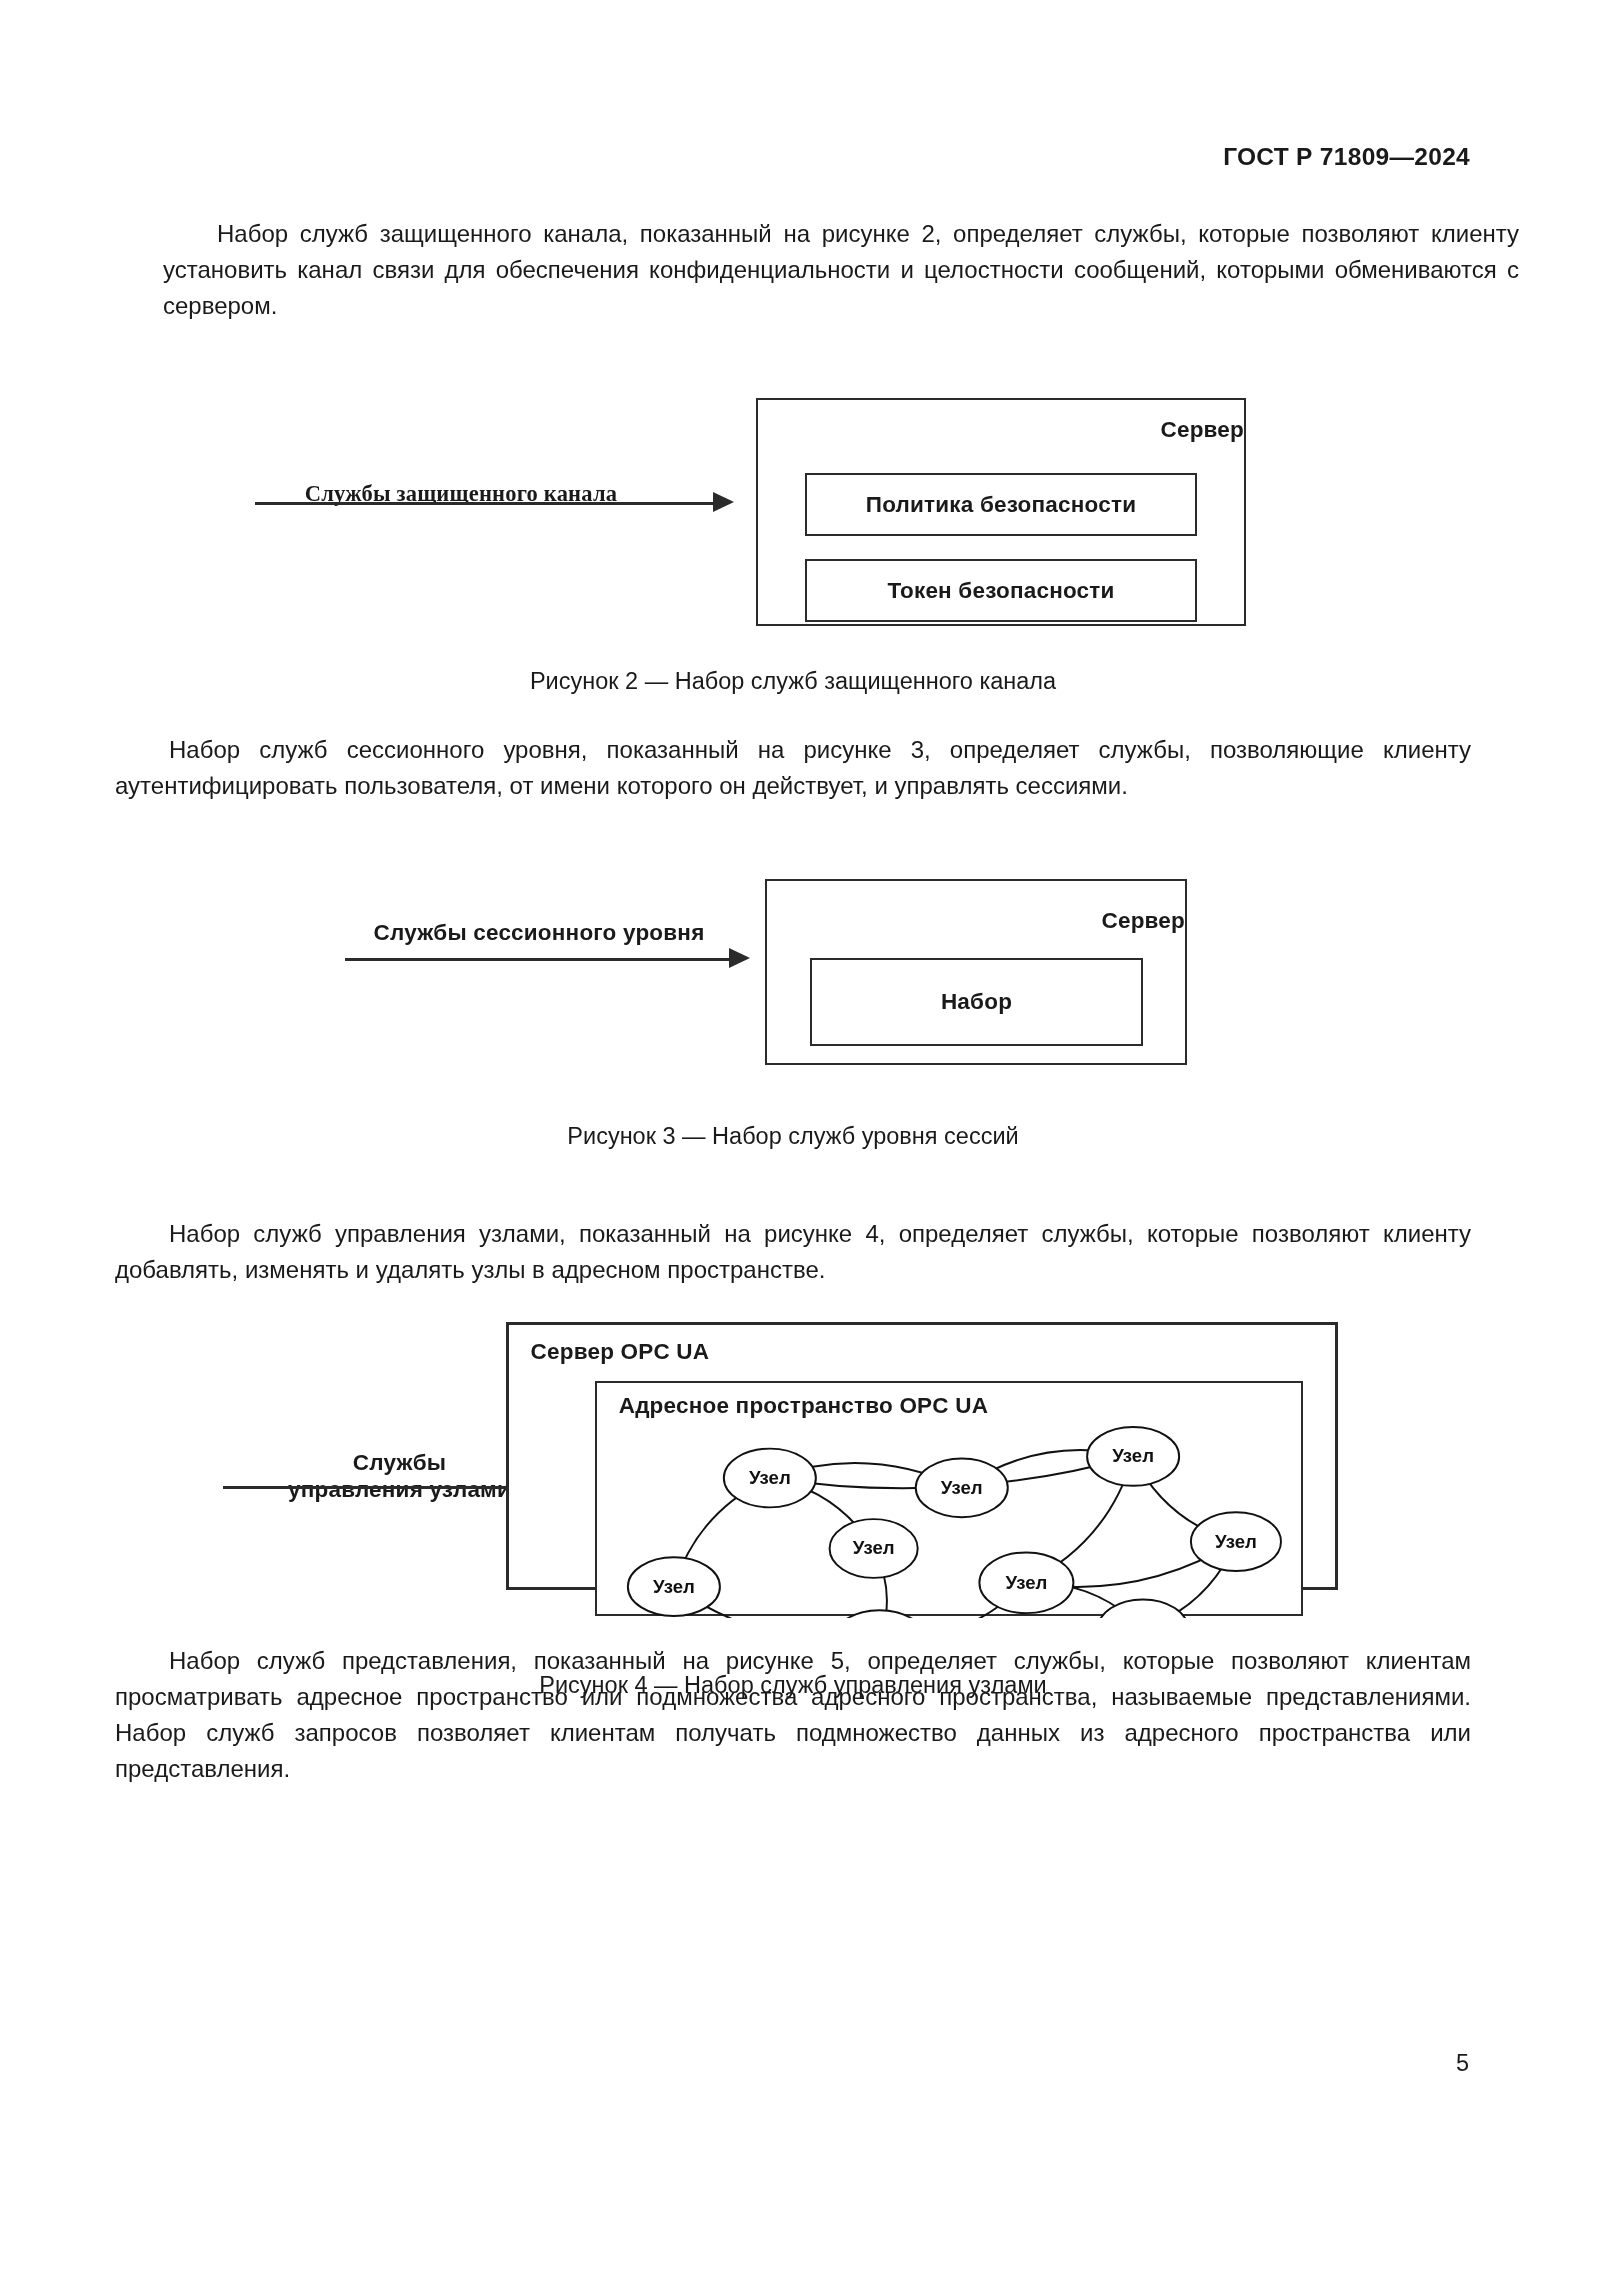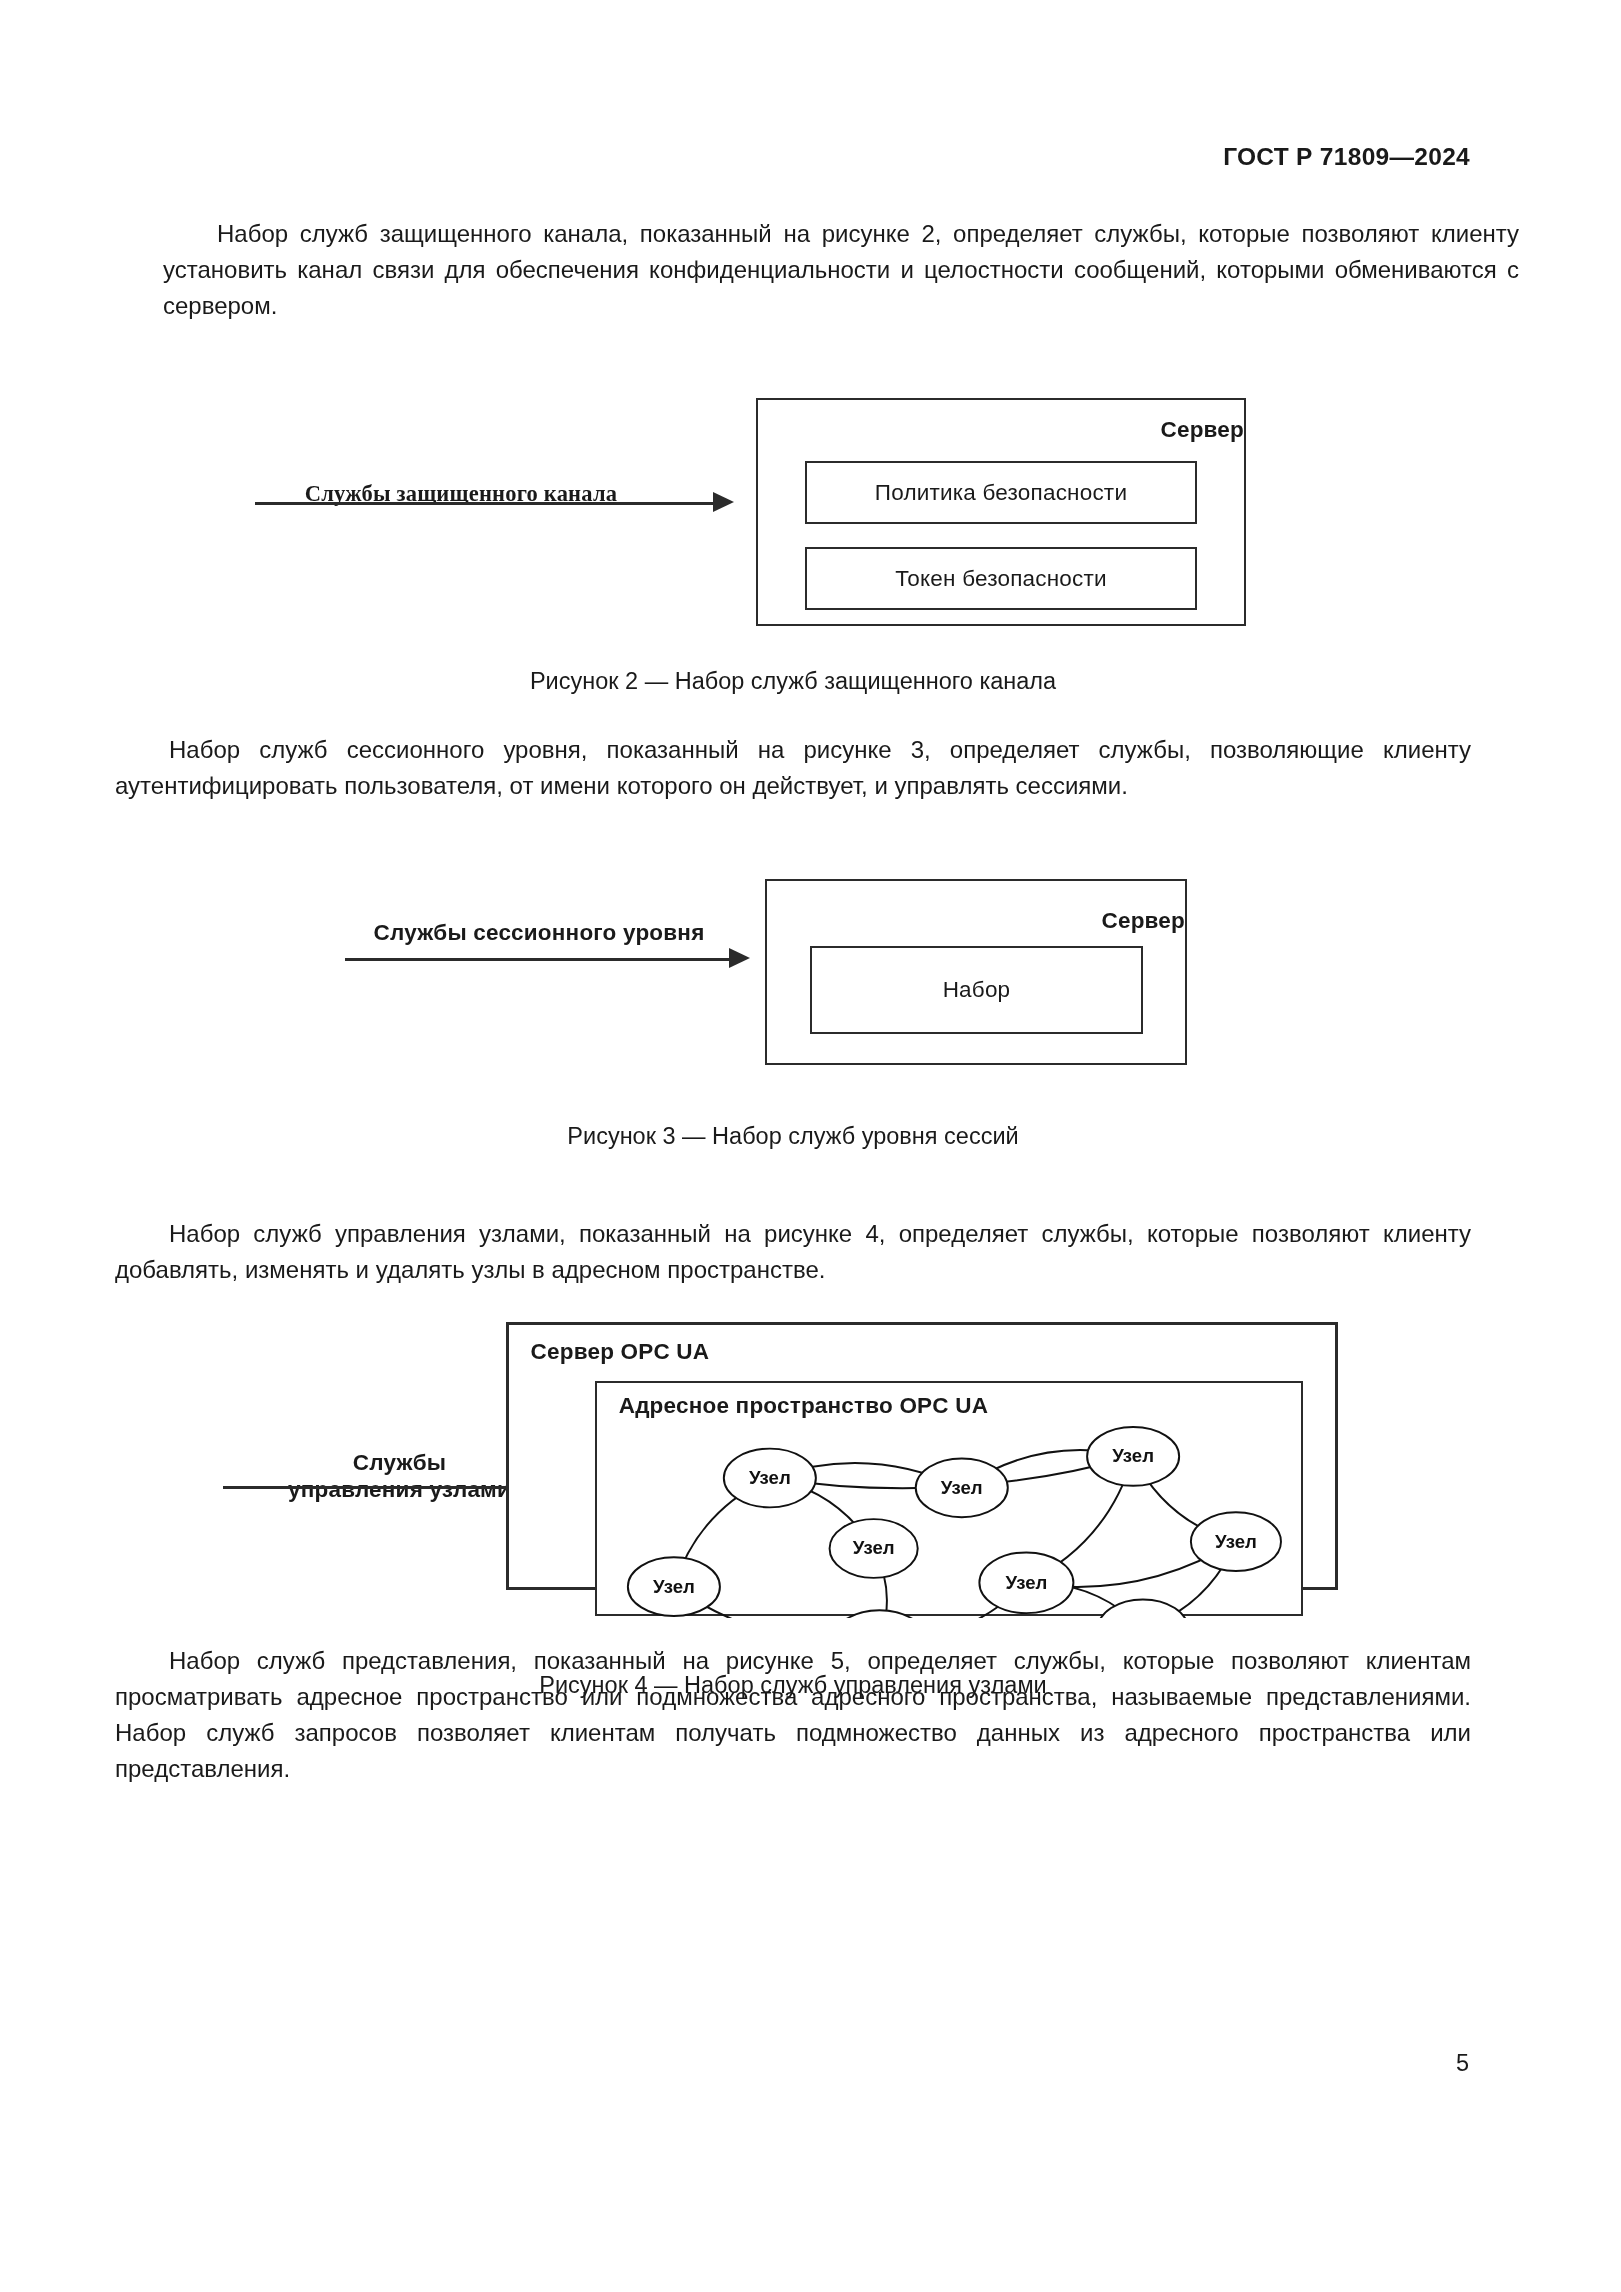--- a/index.html
+++ b/index.html
@@ -67,22 +67,23 @@
   }
   .box-inner {
     position: absolute;
     border: 2.9px solid #2b2b2b;
     background: #ffffff;
     box-sizing: border-box;
     display: flex;
     align-items: center;
     justify-content: center;
     font-size: 22.5px;
-    font-weight: normal;
-    letter-spacing: 0.2px;
+    font-weight: bold;
+    letter-spacing: 0.2px;
+    margin-top: 12px;
   }
   .box-title {
     position: absolute;
     width: 100%;
     text-align: right;
     font-size: 22.5px;
     font-weight: bold;
     letter-spacing: 0.2px;
   }
 

